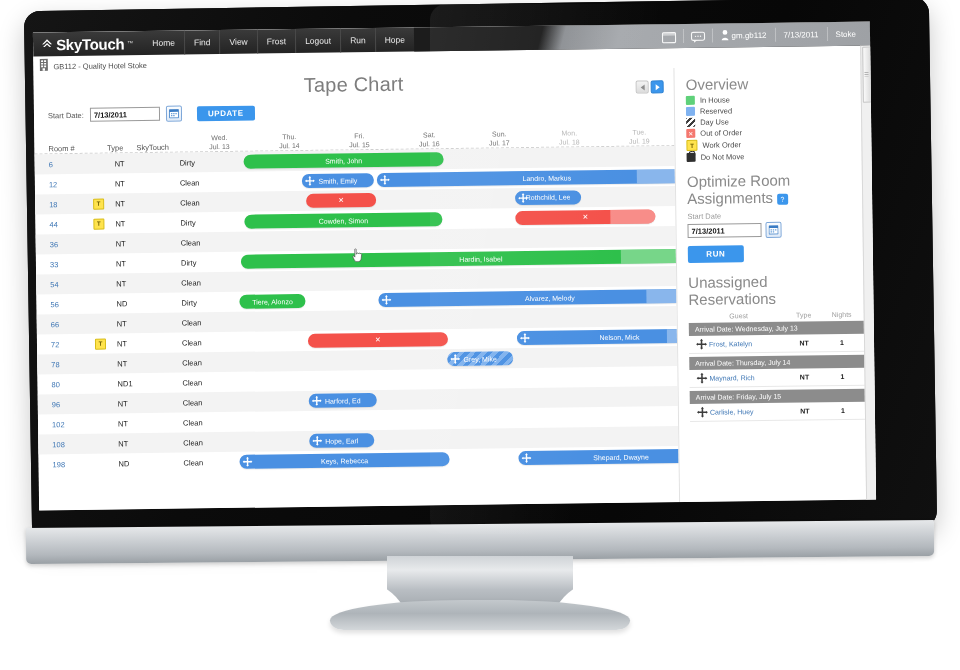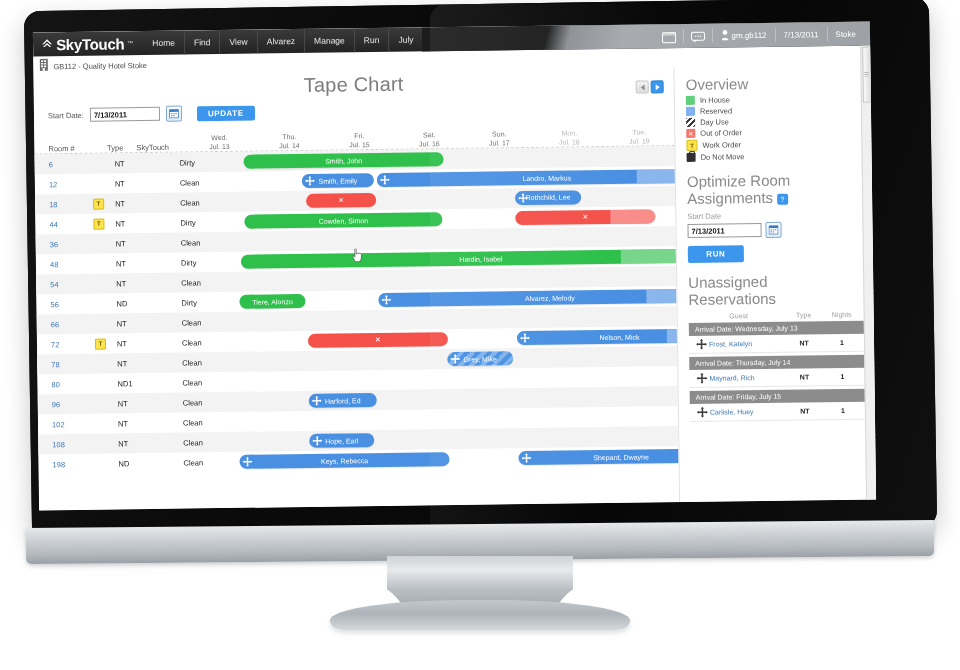--- a/index.html
+++ b/index.html
@@ -225,24 +225,24 @@
               <path d="M6 1 L11 6 L9.2 6 L6 3 L2.8 6 L1 6 Z M6 4.6 L10 8.6 L8.4 8.6 L6 6.4 L3.6 8.6 L2 8.6 Z" fill="#ffffff"></path>
             </svg>
         </span>
         <span class="brand-text">SkyTouch</span>
         <span class="brand-tm">™</span>
       </div>
       <div class="navitems" id="navitems">
           <span class="navitem">Home</span>
           <span class="navitem">Find</span>
           <span class="navitem">View</span>
-          <span class="navitem">Alvarez</span>
-          <span class="navitem">Manage</span>
+          <span class="navitem">Frost</span>
+          <span class="navitem">Logout</span>
           <span class="navitem">Run</span>
-          <span class="navitem">July</span>
+          <span class="navitem">Hope</span>
         </div>
       <div class="navwedge"></div>
       <div class="navright">
         <span class="nr-icon">
           <svg width="16" height="13" viewBox="0 0 16 13">
               <rect x="1.5" y="1.5" width="13" height="10" rx="1" fill="none" stroke="#ffffff" stroke-width="1.1"></rect>
               <rect x="1.5" y="1.5" width="13" height="3" fill="#ffffff" opacity=".5"></rect>
             </svg>
         </span>
         <span class="nr-sep"></span>
@@ -426,21 +426,21 @@
               </span>
             </div>
             <div class="row alt">
               <span class="r-room">36</span>
               <span class="r-flag"></span>
               <span class="r-type">NT</span>
               <span class="r-cond">Clean</span>
               <span class="r-track"></span>
             </div>
             <div class="row">
-              <span class="r-room">48</span>
+              <span class="r-room">33</span>
               <span class="r-flag"></span>
               <span class="r-type">NT</span>
               <span class="r-cond">Dirty</span>
               <span class="r-track">
                 <div class="bar green" style="left: 6px; width: 480px;">
                   <span>Hardin, Isabel</span>
                   <span class="fade" style="width: 100px;"></span>
                 </div>
               </span>
             </div>

